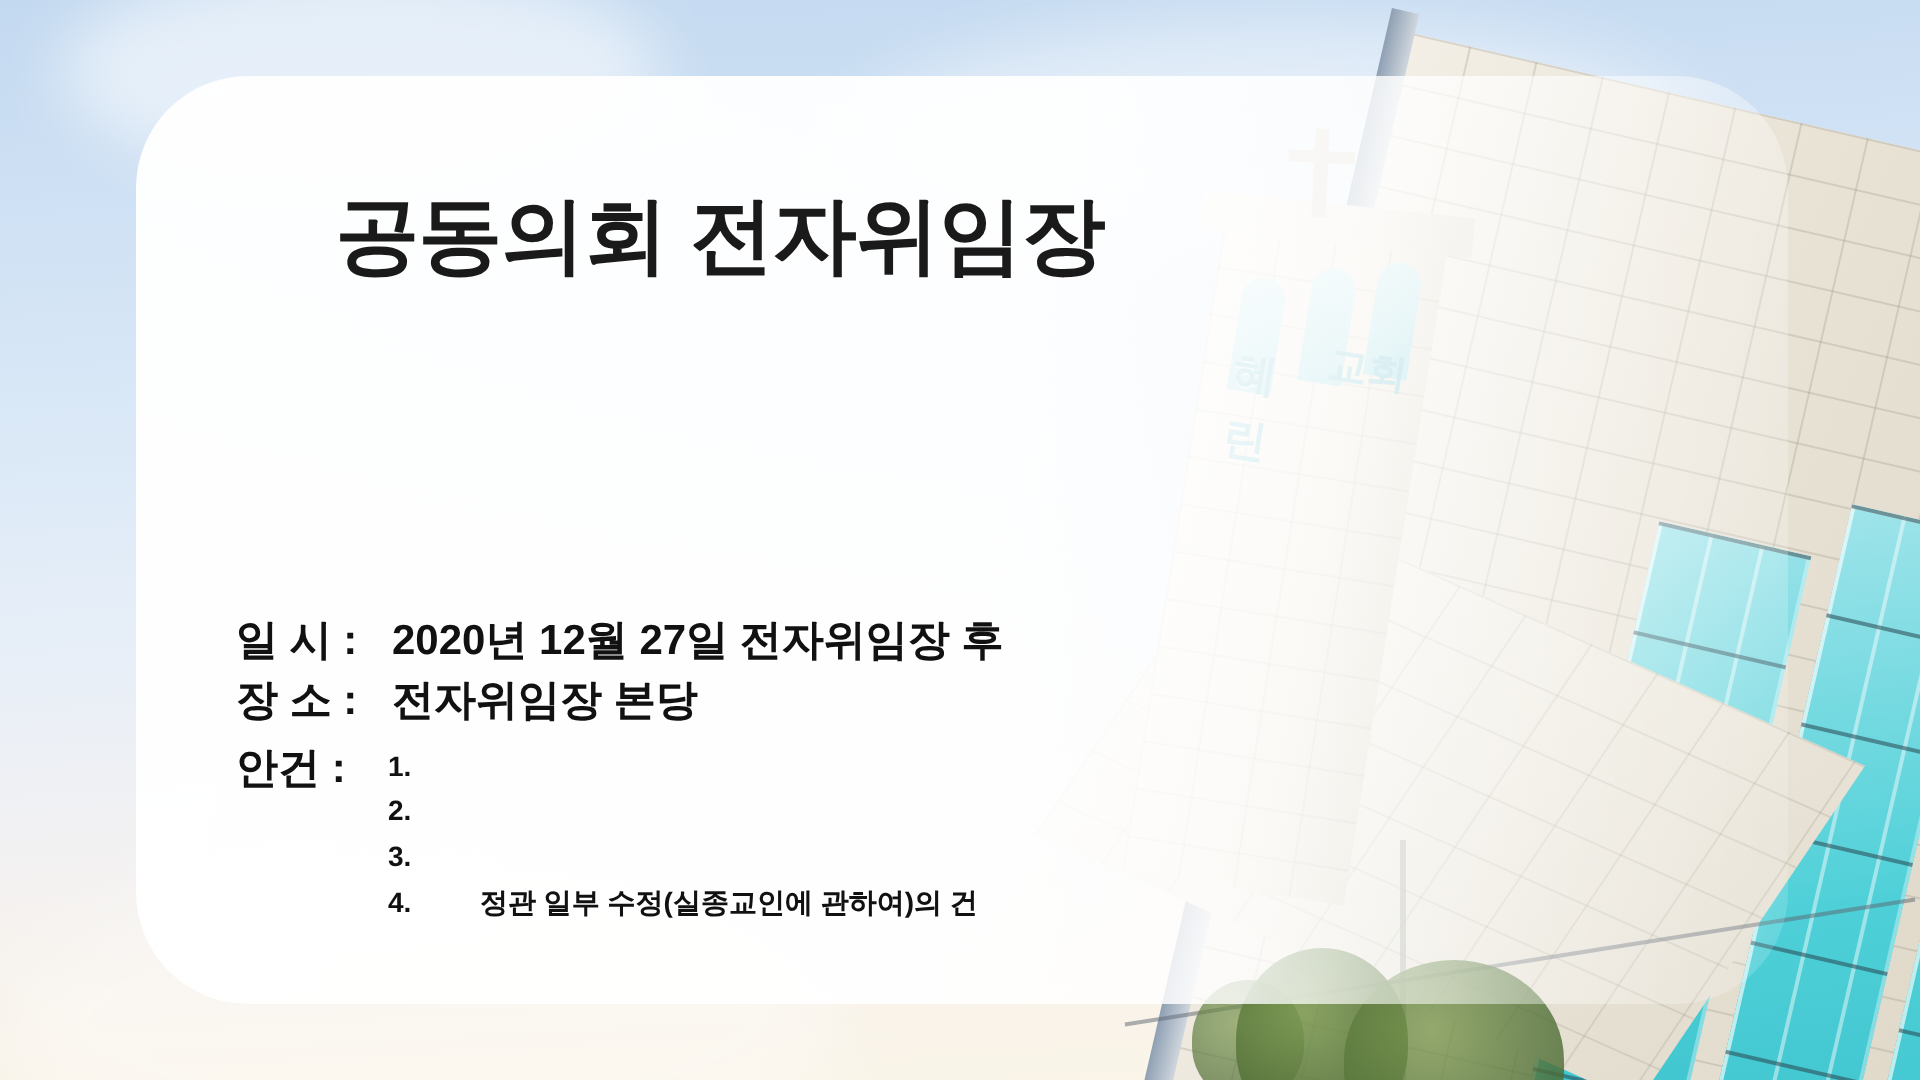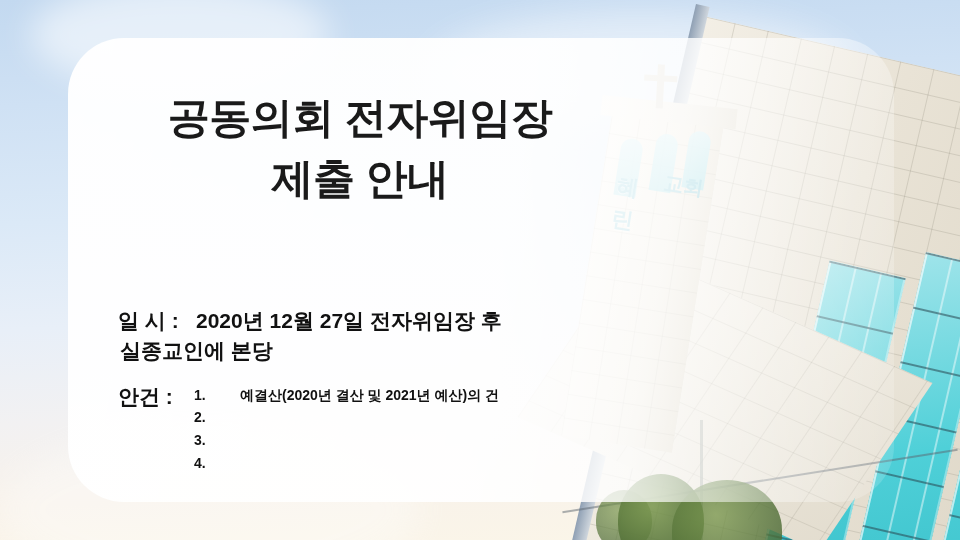--- a/index.html
+++ b/index.html
@@ -284,21 +284,21 @@
   }
   .info-label {
     display: inline-block;
     min-width: 76px;
   }
   .info-value { margin-left: 2px; }
 
   .agenda-row {
     display: flex;
     align-items: flex-start;
-    margin-top: 16px;
+    margin-top: 4px;
   }
   .agenda-label {
     font-size: 21px;
     font-weight: bold;
     min-width: 76px;
     white-space: nowrap;
     line-height: 1.42;
   }
   .agenda-list {
     margin: 2px 0 0 0;
@@ -363,48 +363,48 @@
     <div class="tree t1"></div>
     <div class="tree t2"></div>
   </div>
 
   <div class="panel"></div>
 
   <div class="content">
 
     <div class="title-block">
       <div class="title-line">공동의회 전자위임장</div>
-      <div class="title-line">제출 안내</div>
     </div>
 
     <div class="info-block">
 
       <div class="info-row">
         <span class="info-label">일 시 :</span>
         <span class="info-value">2020년 12월 27일 전자위임장 후</span>
       </div>
 
       <div class="info-row">
-        <span class="info-value">실종교인에 본당</span>
+        <span class="info-label">장 소 :</span>
+        <span class="info-value">전자위임장 본당</span>
       </div>
 
       <div class="agenda-row">
         <span class="agenda-label">안건 :</span>
         <ul class="agenda-list">
           <li class="agenda-item">
             <span class="agenda-num">1.</span>
-            <span class="agenda-text">예결산(2020년 결산 및 2021년 예산)의 건</span>
           </li>
           <li class="agenda-item">
             <span class="agenda-num">2.</span>
           </li>
           <li class="agenda-item">
             <span class="agenda-num">3.</span>
           </li>
           <li class="agenda-item">
             <span class="agenda-num">4.</span>
+            <span class="agenda-text">정관 일부 수정(실종교인에 관하여)의 건</span>
           </li>
         </ul>
       </div>
 
     </div>
   </div>
 </div>
 
 </body></html>

